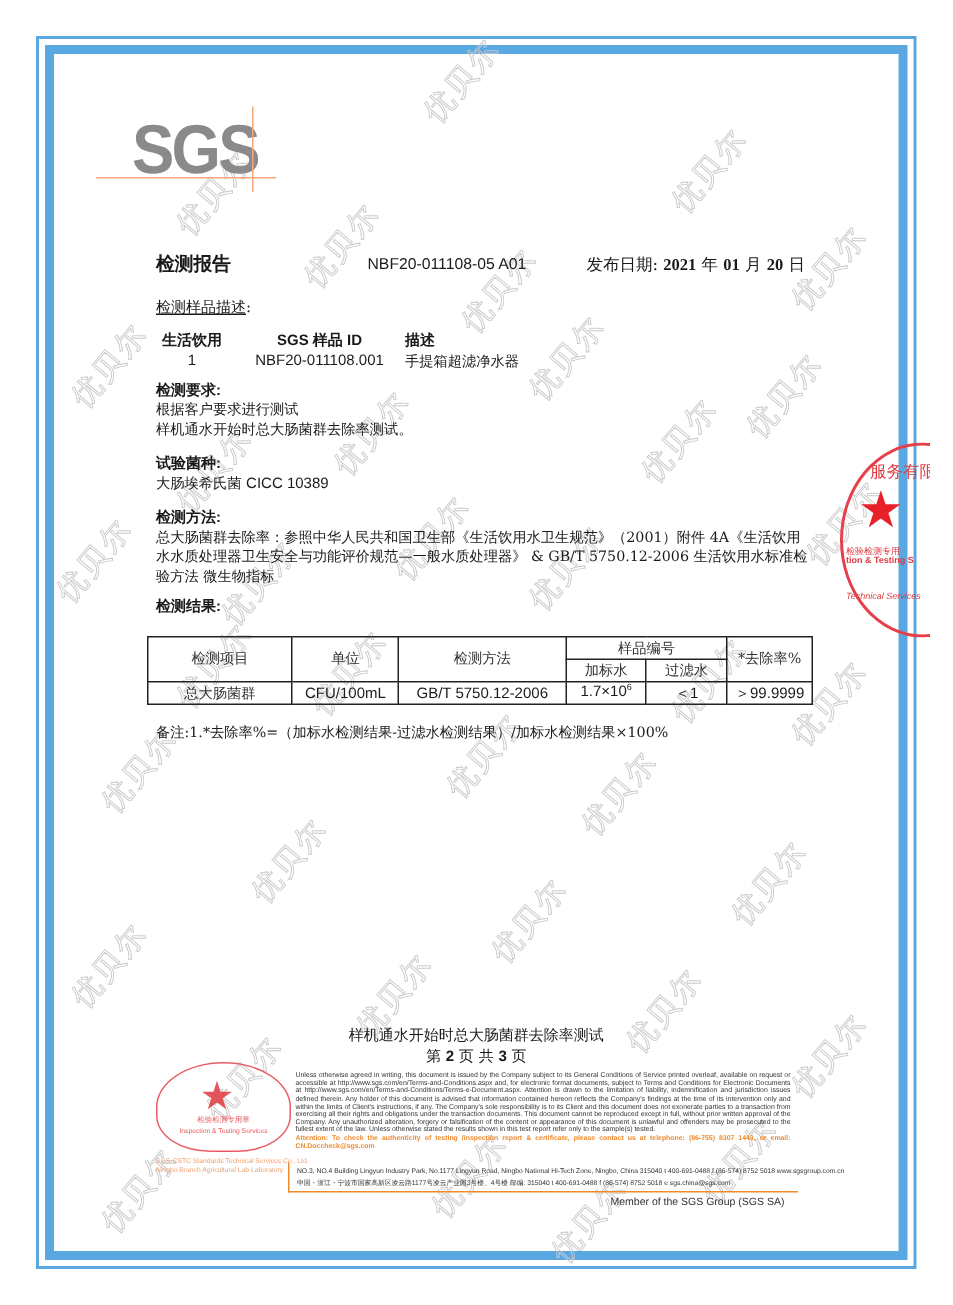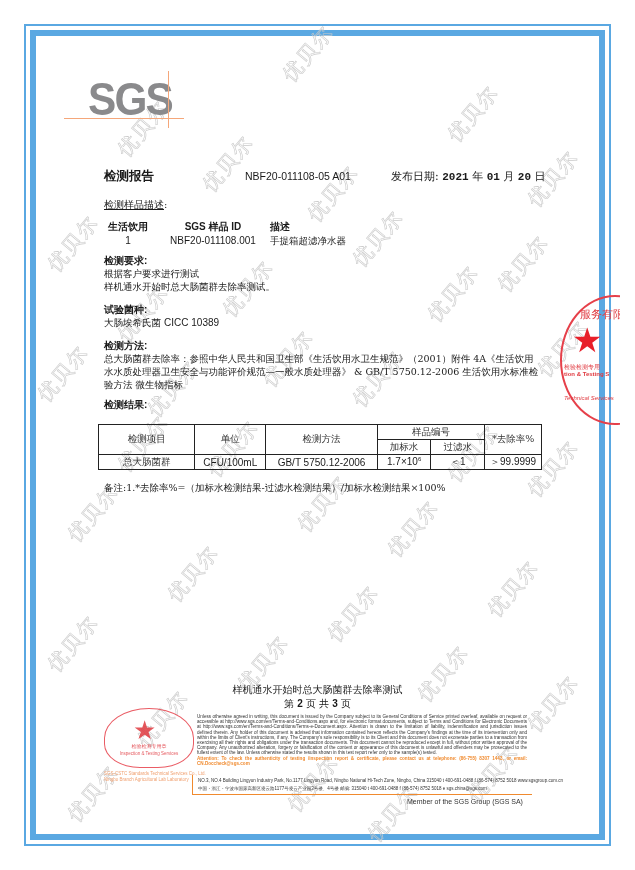--- a/index.html
+++ b/index.html
@@ -26,21 +26,21 @@
     position: absolute; left: 88px; top: 72px;
     font-family: "Liberation Sans", sans-serif; font-weight: bold; font-size: 46px;
     color: #8a8a8c; letter-spacing: -2px; transform: scaleX(0.92); transform-origin: left;
   }
   .logo-hline { position: absolute; left: 64px; top: 118px; width: 120px; height: 1px; background: #f5a77a; }
   .logo-vline { position: absolute; left: 168px; top: 71px; width: 1px; height: 57px; background: #f5a77a; }
 
   .hdr-title { position: absolute; left: 104px; top: 168px; font-size: 12.5px; font-weight: bold; }
   .hdr-no { position: absolute; left: 245px; top: 170px; font-size: 10.5px; }
   .hdr-date { position: absolute; left: 391px; top: 169px; font-size: 11px; font-family: "DejaVu Serif", serif; }
-  .hdr-date b { font-family: Liberation Mono, monospace; }
+  .hdr-date b { font-family: Liberation Serif, serif; }
 
   .lbl-underline { position: absolute; left: 104px; top: 198px; font-size: 10px; text-decoration: underline; font-family: "DejaVu Serif", serif; }
 
   .sample-tbl { position: absolute; left: 108px; top: 220px; font-size: 10px; }
   .sample-col { position: absolute; white-space: nowrap; }
   .sample-col .h { font-weight: bold; }
   .sample-col .v { margin-top: 1px; }
 
   .sec { position: absolute; left: 104px; font-size: 10px; line-height: 13px; }
   .sec .h { font-weight: bold; }

